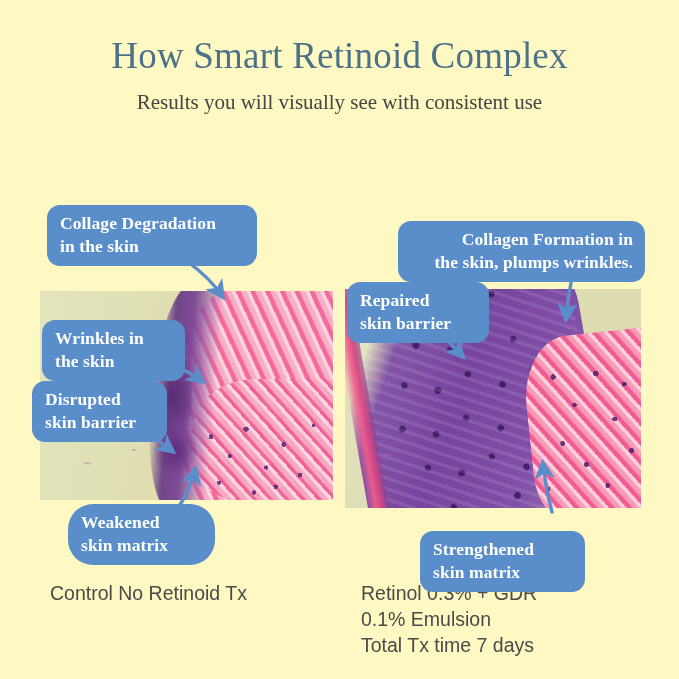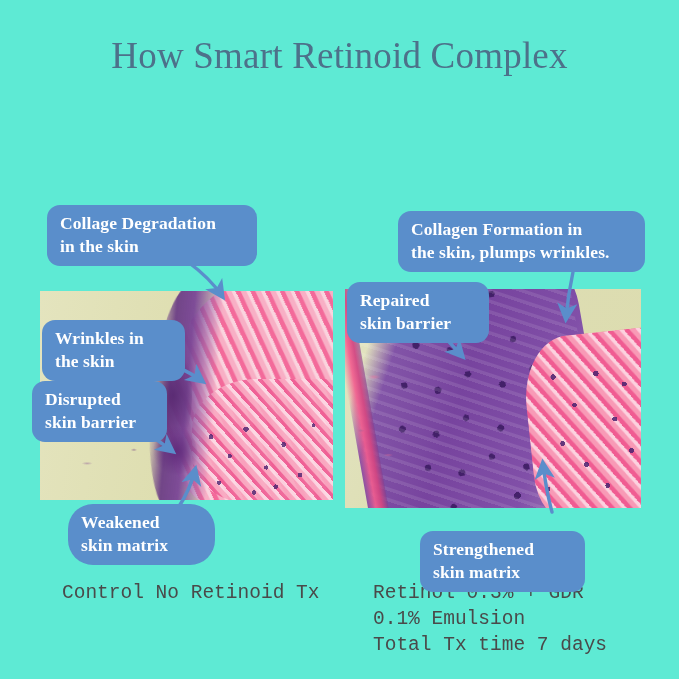--- a/index.html
+++ b/index.html
@@ -7,21 +7,21 @@
     padding: 0;
     background: #ffffff;
   }
   body {
     font-family: "Liberation Serif", "DejaVu Serif", serif;
   }
   #infographic {
     position: relative;
     width: 679px;
     height: 679px;
-    background: #5eead4;
+    background: #fef9c3;
     overflow: hidden;
   }
 
   
   .header {
     position: absolute;
     left: 0;
     top: 34px;
     width: 679px;
     text-align: center;
@@ -254,53 +254,53 @@
     letter-spacing: 0.1px;
     white-space: pre-line;
     z-index: 6;
   }
 
   .c-collagen-degradation { left: 47px;  top: 205px; width: 185px; }
   .c-wrinkles             { left: 42px;  top: 320px; width: 118px; }
   .c-disrupted            { left: 32px;  top: 381px; width: 110px; }
   .c-weakened             { left: 68px;  top: 504px; width: 122px; border-radius: 25px; }
 
-  .c-collagen-formation   { left: 398px; top: 211px; width: 222px; }
+  .c-collagen-formation   { left: 398px; top: 221px; width: 222px; text-align: right; }
   .c-repaired             { left: 347px; top: 282px; width: 117px; }
   .c-strengthened         { left: 420px; top: 503px; width: 140px; margin-top: 28px; }
 
   
   .arrows {
     position: absolute;
     left: 0; top: 0;
     width: 679px; height: 679px;
     z-index: 5;
     pointer-events: none;
   }
 
   
   .caption {
     position: absolute;
-    font-family: Liberation Mono, monospace;
+    font-family: Liberation Sans, sans-serif;
     font-size: 19.5px;
     line-height: 26px;
     color: #4a4a4a;
     white-space: pre-line;
-    margin-left: 12px;
   }
   .cap-left  { left: 50px;  top: 580px; }
   .cap-right { left: 361px; top: 580px; }
 </style>
 </head>
 <body>
 
 <div id="infographic">
 
   <div class="header">
     <div class="title-line">How Smart Retinoid Complex</div>
+    <div class="subtitle">Results you will visually see with consistent use</div>
   </div>
 
   <div class="micrograph mg-left">
     <div class="layer l-bg"></div>
     <div class="layer l-dermis"></div>
     <div class="layer l-dermis2"></div>
     <div class="layer l-epid"></div>
     <div class="layer l-epid-wave"></div>
     <div class="layer l-epid-wave2"></div>
     <div class="layer l-nuclei"></div>

